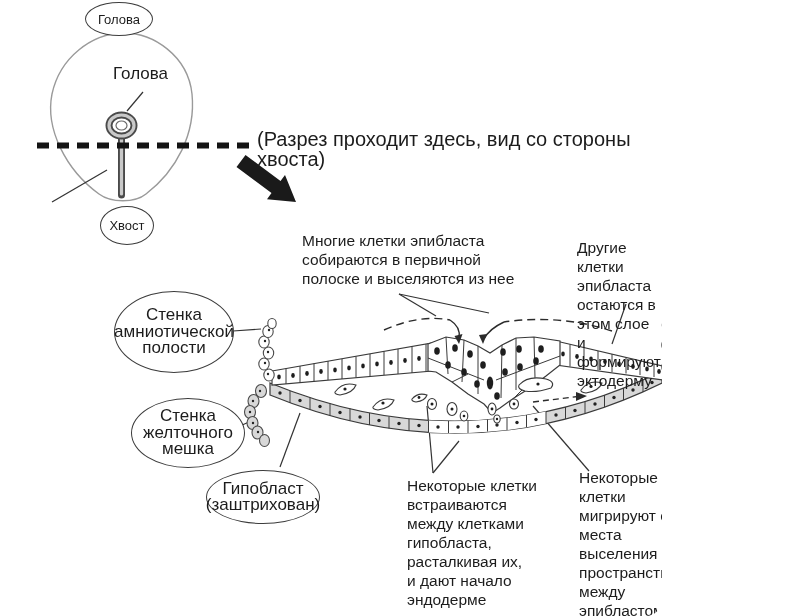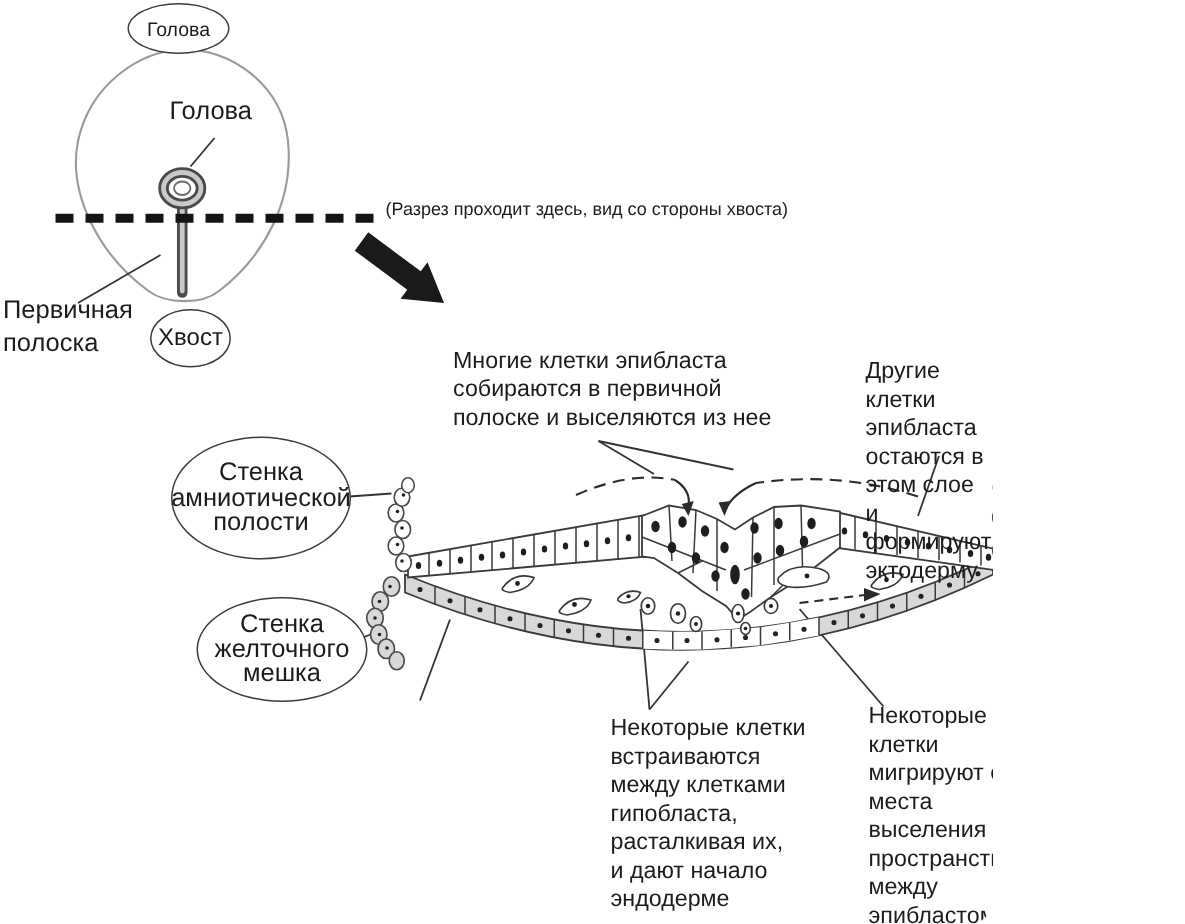--- a/index.html
+++ b/index.html
@@ -4,21 +4,21 @@
 <style>
   html,body{margin:0;padding:0;background:#fff;}
   .stage{position:relative;width:662px;height:616px;background:#fff;overflow:hidden;
          font-family:"Liberation Sans",sans-serif;color:#1c1c1c;border-radius:16px;}
   .stage svg{position:absolute;left:0;top:0;}
   .lbl{position:absolute;white-space:pre-line;color:#1c1c1c;}
   .oval{position:absolute;border:1.4px solid #3c3c3c;border-radius:50%;
         display:flex;align-items:center;justify-content:center;
         text-align:center;white-space:pre-line;background:#fff;}
   .t17{font-size:17px;line-height:22px;}
-  .t16{font-size:12px;line-height:20px;}
+  .t16{font-size:20px;line-height:20px;}
   .t155{font-size:15.5px;line-height:19px;}
   .t135{font-size:17px;line-height:16.5px;}
 </style>
 </head>
 <body>
 
 <div class="stage">
 
 <svg width="790" height="616" viewBox="0 0 790 616">
 
@@ -230,43 +230,43 @@
       <line x1="533" y1="402" x2="578" y2="396.5" stroke="#2b2b2b" stroke-width="1.4" stroke-dasharray="6 4"></line>
       <polygon points="576,392 576,401 587,396" fill="#2b2b2b"></polygon>
     </g>
   </g>
 </svg>
 
 <div class="oval" style="left:85px;top:2px;width:66px;height:32px;font-size:13px;">Голова</div>
 
 <div class="lbl t17" style="left:113px;top:63px;">Голова</div>
 
-<div class="lbl t17" style="left:2px;top:196px;">Первичная
-полоска</div>
-
-<div class="oval" style="left:100px;top:206px;width:52px;height:37px;font-size:16px;">Хвост</div>
+
+<div class="oval" style="left:100px;top:206px;width:52px;height:37px;font-size:13px;">Хвост</div>
 
 <div class="lbl t16" style="left:257px;top:129px;">(Разрез проходит здесь, вид со стороны хвоста)</div>
 
 <div class="lbl t155" style="left:302px;top:231px;">Многие клетки эпибласта
 собираются в первичной
 полоске и выселяются из нее</div>
 
 <div class="lbl t155" style="left:577px;top:238px;">Другие клетки эпибласта
 остаются в этом слое
 и формируют эктодерму</div>
 
 <div class="oval t135" style="left:114px;top:291px;width:118px;height:80px;">Стенка
 амниотической
 полости</div>
 
 <div class="oval t135" style="left:131px;top:398px;width:112px;height:68px;">Стенка
 желточного
 мешка</div>
 
+<div class="oval t135" style="left:206px;top:470px;width:112px;height:52px;">Гипобласт
+(заштрихован)</div>
 
 <div class="lbl t155" style="left:407px;top:476px;">Некоторые клетки
 встраиваются
 между клетками
 гипобласта,
 расталкивая их,
 и дают начало
 эндодерме</div>
 
 <div class="lbl t155" style="left:579px;top:468px;">Некоторые клетки

